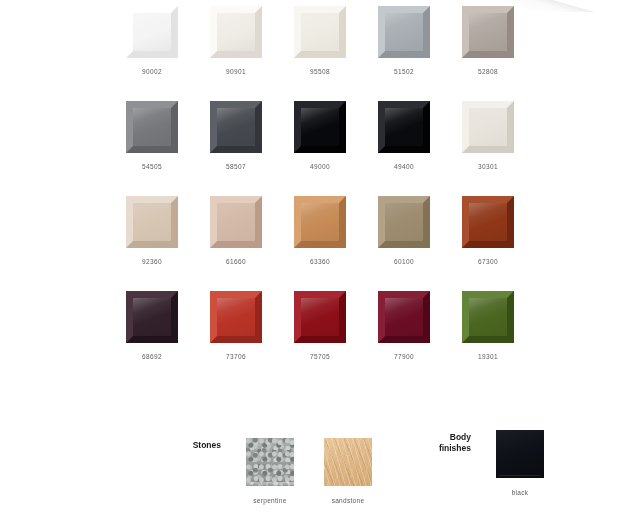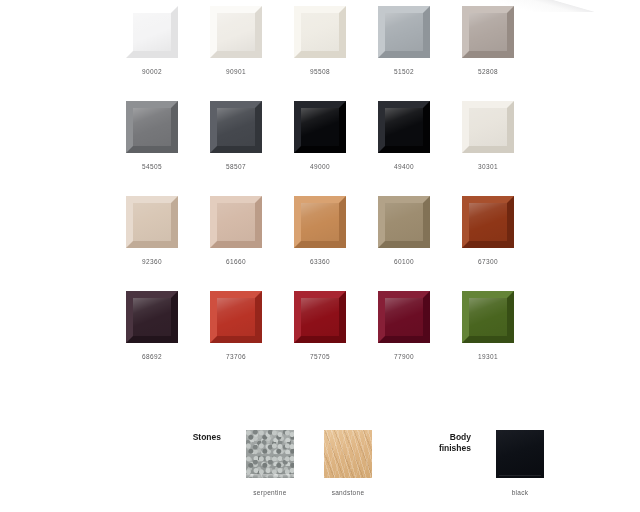--- a/index.html
+++ b/index.html
@@ -93,21 +93,21 @@
     left: 110px;
     top: 430px;
     width: 460px;
     height: 76px;
   }
   .mat-group {
     position: absolute;
     display: flex;
     align-items: flex-start;
   }
-  #stones-group { left: 55px; top: 0; }
+  #stones-group { left: 55px; top: 8px; }
   #body-group   { left: 305px; top: 0; }
 
   .group-title {
     font-size: 8.5px;
     font-weight: bold;
     color: #1a1a1a;
     text-align: right;
     line-height: 11px;
     padding-top: 2px;
     width: 56px;

